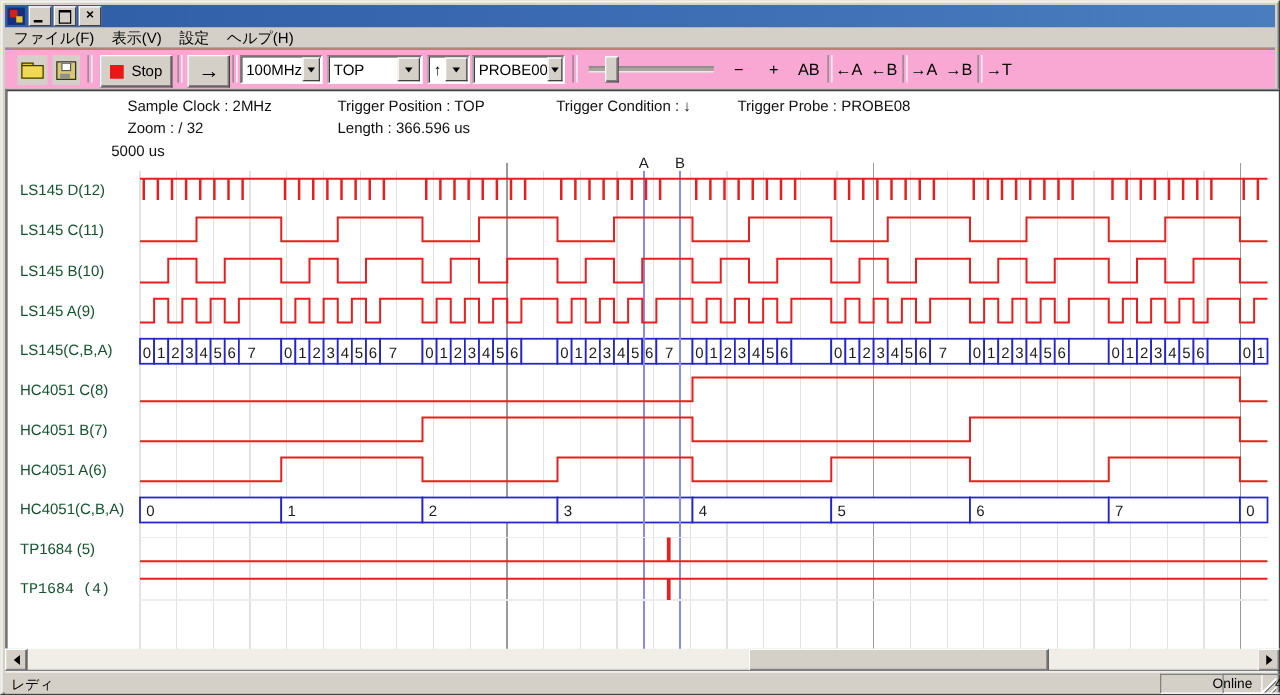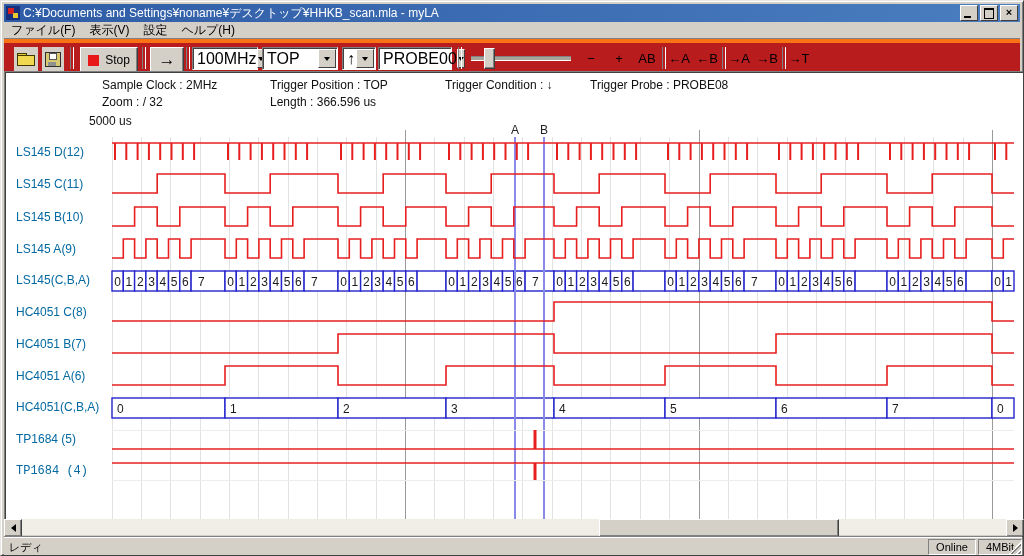--- a/index.html
+++ b/index.html
@@ -13,66 +13,65 @@
   .title-text{color:#fff;font-size:12px;white-space:nowrap;overflow:hidden;flex:1 1 auto;}
   .tb-btns{display:flex;gap:2px;margin-right:2px;}
   .tb-btn{width:16px;height:14px;background:#d4d0c8;border-top:1px solid #fff;border-left:1px solid #fff;border-right:1px solid #404040;border-bottom:1px solid #404040;font-size:9px;line-height:12px;text-align:center;font-weight:bold;position:relative;}
   .glyph-min:before{content:"";position:absolute;left:3px;bottom:2px;width:7px;height:2px;background:#000;}
   .glyph-max:before{content:"";position:absolute;left:3px;top:2px;width:8px;height:8px;border:1px solid #000;border-top-width:2px;}
   .glyph-close{font-size:11px;line-height:12px;}
   
   .menubar{position:absolute;left:3px;top:21px;right:3px;height:17px;background:#d4d0c8;display:flex;align-items:center;font-size:12px;}
   .menu-item{padding:1px 7px;white-space:nowrap;}
   
-  .toolbar{position:absolute;left:3px;top:38px;right:3px;height:31px;background:#b91c1c;border-top:4px solid #f97316;box-shadow:0 -1px 0 #808080;}
+  .toolbar{position:absolute;left:3px;top:38px;right:3px;height:31px;background:#f9a8d4;border-top:1px solid #f97316;box-shadow:0 -1px 0 #808080;}
   .toolbar > *{position:absolute;top:4px;}
   .sep{width:2px;height:22px;border-left:1px solid #808080;border-right:1px solid #fff;}
   .tool-btn{height:24px;background:#d4d0c8;display:flex;align-items:center;justify-content:center;font-size:12px;}
   .bordered{border-top:1px solid #fff;border-left:1px solid #fff;border-right:1px solid #404040;border-bottom:1px solid #404040;box-shadow:inset -1px -1px 0 #808080;}
   .icon-folder{width:18px;height:13px;position:relative;}
   .icon-folder:before{content:"";position:absolute;left:0;top:0;width:8px;height:3px;background:#e8c830;border:1px solid #403800;}
   .icon-folder:after{content:"";position:absolute;left:0;top:2px;width:16px;height:9px;background:#f0d850;border:1px solid #403800;}
   .icon-floppy{width:14px;height:13px;background:#d8c870;border:1px solid #303030;position:relative;}
   .icon-floppy:before{content:"";position:absolute;left:3px;top:0;width:6px;height:5px;background:#fff;border:1px solid #555;}
   .icon-floppy:after{content:"";position:absolute;left:2px;bottom:0;width:8px;height:4px;background:#909090;}
   .stop-sq{width:11px;height:11px;background:#e81818;margin-right:6px;}
   .combo{height:21px;background:#fff;border-top:1px solid #808080;border-left:1px solid #808080;border-right:1px solid #fff;border-bottom:1px solid #fff;box-shadow:inset 1px 1px 0 #404040;display:flex;align-items:center;}
-  .combo-val{flex:1;font-size:16px;padding-left:4px;white-space:nowrap;}
+  .combo-val{flex:1;font-size:12px;padding-left:4px;white-space:nowrap;}
   .combo-arrow{width:16px;height:17px;margin:1px 1px 1px 0;background:#d4d0c8;border-top:1px solid #fff;border-left:1px solid #fff;border-right:1px solid #404040;border-bottom:1px solid #404040;display:flex;align-items:center;justify-content:center;}
   .arrow-down{width:0;height:0;border-left:3px solid transparent;border-right:3px solid transparent;border-top:4px solid #000;}
   .slider-track{height:3px;border-top:1px solid #808080;border-bottom:1px solid #fff;background:#a8a49c;}
   .slider-thumb{width:9px;height:19px;background:#d4d0c8;border-top:1px solid #fff;border-left:1px solid #fff;border-right:1px solid #404040;border-bottom:1px solid #404040;box-shadow:inset -1px -1px 0 #808080;}
   .flat-btn{height:22px;background:transparent;border:none;font-size:13px;display:flex;align-items:center;justify-content:center;white-space:nowrap;}
   .big-arrow{font-size:17px;font-weight:bold;}
   
   .client{position:absolute;left:3px;top:70px;width:1018px;height:448px;background:#fff;border-top:1px solid #808080;border-left:1px solid #808080;box-shadow:inset 1px 1px 0 #404040;}
   .abs{position:absolute;white-space:nowrap;}
   .info-text{font-size:12px;color:#101010;}
-  .chan-label{font-size:12px;color:#0369a1;}
+  .chan-label{font-size:12px;color:#14532d;}
   
   .hscroll{position:absolute;left:3px;top:518px;width:1018px;height:16px;background:#f0eee6;}
   .sb-btn{position:absolute;top:0;width:16px;height:16px;background:#d4d0c8;border-top:1px solid #fff;border-left:1px solid #fff;border-right:1px solid #404040;border-bottom:1px solid #404040;box-shadow:inset -1px -1px 0 #808080;display:flex;align-items:center;justify-content:center;}
   .tri-l{width:0;height:0;border-top:4px solid transparent;border-bottom:4px solid transparent;border-right:5px solid #000;}
   .tri-r{width:0;height:0;border-top:4px solid transparent;border-bottom:4px solid transparent;border-left:5px solid #000;}
   .sb-thumb{position:absolute;top:0;height:16px;background:#d4d0c8;border-top:1px solid #fff;border-left:1px solid #fff;border-right:1px solid #404040;border-bottom:1px solid #404040;box-shadow:inset -1px -1px 0 #808080;}
   
   .statusbar{position:absolute;left:3px;top:536px;width:1018px;height:17px;background:#d4d0c8;border-top:1px solid #fff;box-shadow:0 -1px 0 #808080;font-size:11px;}
-  .status-panel{position:absolute;top:1px;height:14px;border-top:1px solid #808080;border-left:1px solid #808080;border-right:1px solid #fff;border-bottom:1px solid #fff;text-align:center;line-height:14px;}
+  .status-panel{position:absolute;top:1px;height:14px;border-top:1px solid #808080;border-left:1px solid #808080;border-right:1px solid #fff;border-bottom:1px solid #fff;text-align:center;line-height:14px;padding-left:34px;}
   .grip{position:absolute;right:1px;bottom:1px;width:12px;height:12px;background:
     linear-gradient(135deg,transparent 0 50%,#fff 50% 58%,#808080 58% 66%,transparent 66% 78%,#fff 78% 86%,#808080 86% 94%,transparent 94%);}
   svg text{font-family:"Liberation Sans",sans-serif;}
 </style>
 </head>
 <body>
 
 <div class="win">
 
   <div class="titlebar">
     <div class="title-icon"></div>
-    <div class="title-text">C:¥Documents and Settings¥noname¥デスクトップ¥HHKB_scan.mla - myLA</div>
     <div class="tb-btns">
       <div class="tb-btn glyph-min"></div>
       <div class="tb-btn glyph-max"></div>
       <div class="tb-btn glyph-close">×</div>
     </div>
   </div>
 
   <div class="menubar">
     <span class="menu-item">ファイル(F)</span>
     <span class="menu-item">表示(V)</span>

